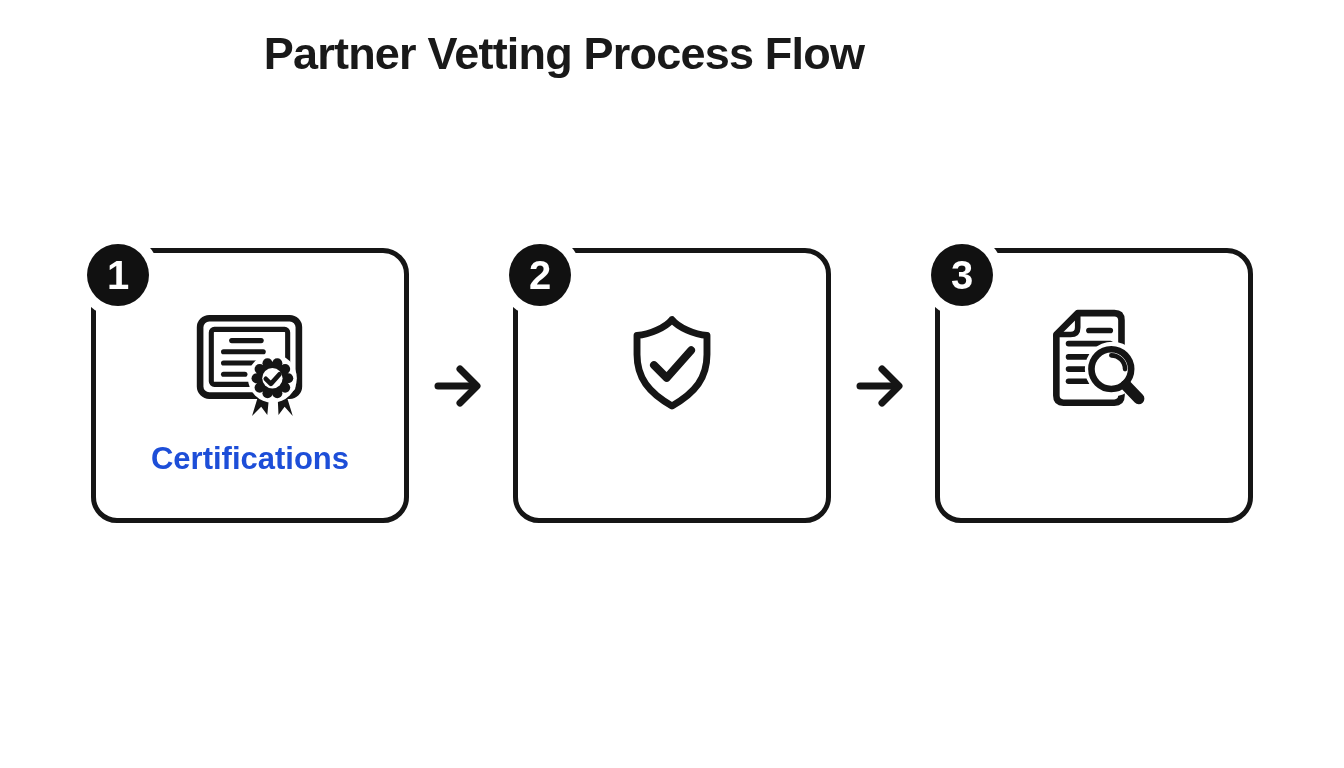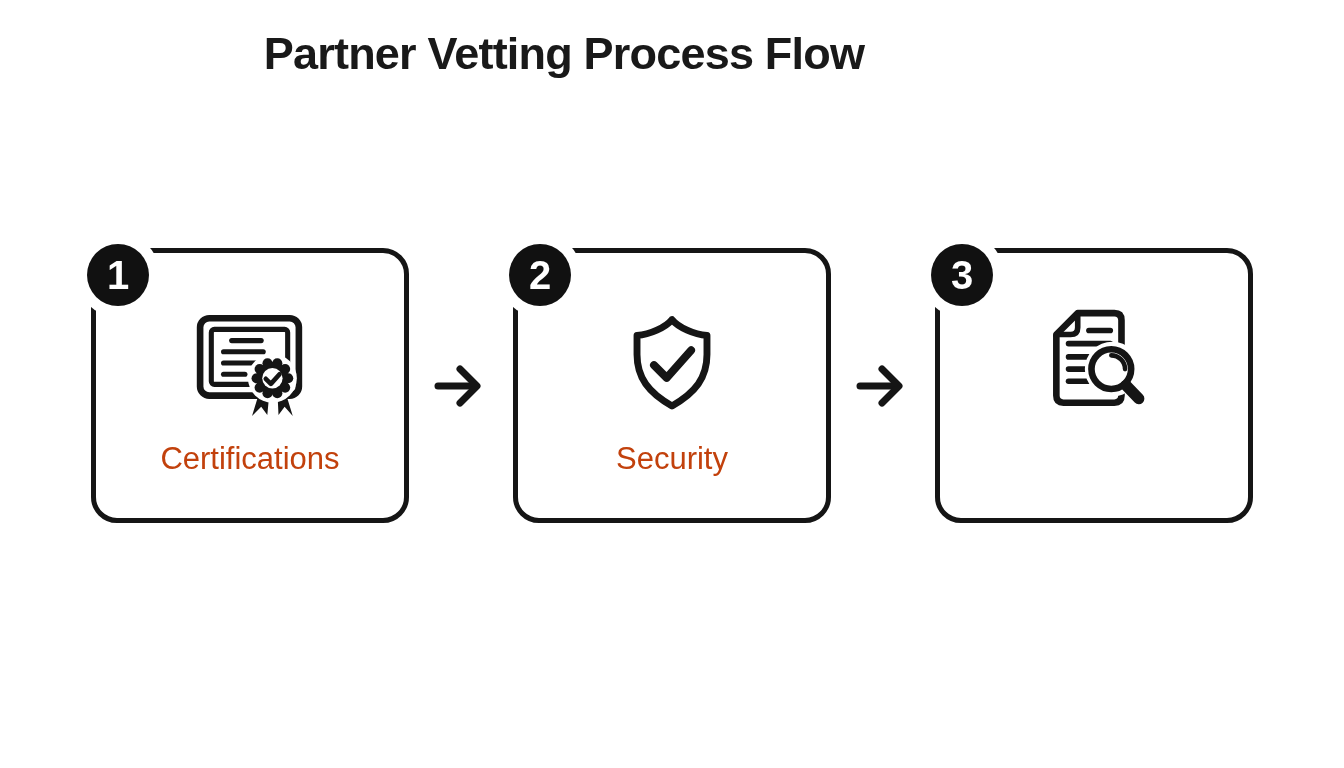--- a/index.html
+++ b/index.html
@@ -63,22 +63,22 @@
   .icon-wrap {
     margin-top: 48px;
     height: 124px;
     display: flex;
     align-items: center;
     justify-content: center;
   }
   .step-label {
     margin-top: 16px;
     font-size: 31px;
-    font-weight: 400;
-    color: #c2410c;
+    font-weight: 700;
+    color: #1d4ed8;
   }
   .arrow-cell {
     width: 104px;
     height: 275px;
     display: flex;
     align-items: center;
     justify-content: center;
   }
   svg { display: block; }
 </style>
@@ -139,21 +139,20 @@
   <div class="step-card">
     <div class="badge">
       <span>2</span>
     </div>
     <div class="icon-wrap">
       <svg width="106" height="106" viewBox="0 0 100 100" fill="none" stroke="#151515">
         <path d="M50,9 C44,16.5 29,23 17,24 L17,42 C17,64 28,78 50,90.5 C72,78 83,64 83,42 L83,24 C71,23 56,16.5 50,9 Z" stroke-width="6.5" stroke-linejoin="round"></path>
         <path d="M33,52 L45,64 L68,38" stroke-width="7.5" stroke-linecap="round" stroke-linejoin="round"></path>
       </svg>
     </div>
-    <div class="step-label">Security</div>
   </div>
 
   <div class="arrow-cell">
     <svg width="58" height="58" viewBox="0 0 58 58" fill="none" stroke="#151515">
       <line x1="6" y1="29" x2="44" y2="29" stroke-width="7" stroke-linecap="round"></line>
       <path d="M28,12 L45,29 L28,46" stroke-width="7" stroke-linecap="round" stroke-linejoin="round"></path>
     </svg>
   </div>
 
   <div class="step-card">

